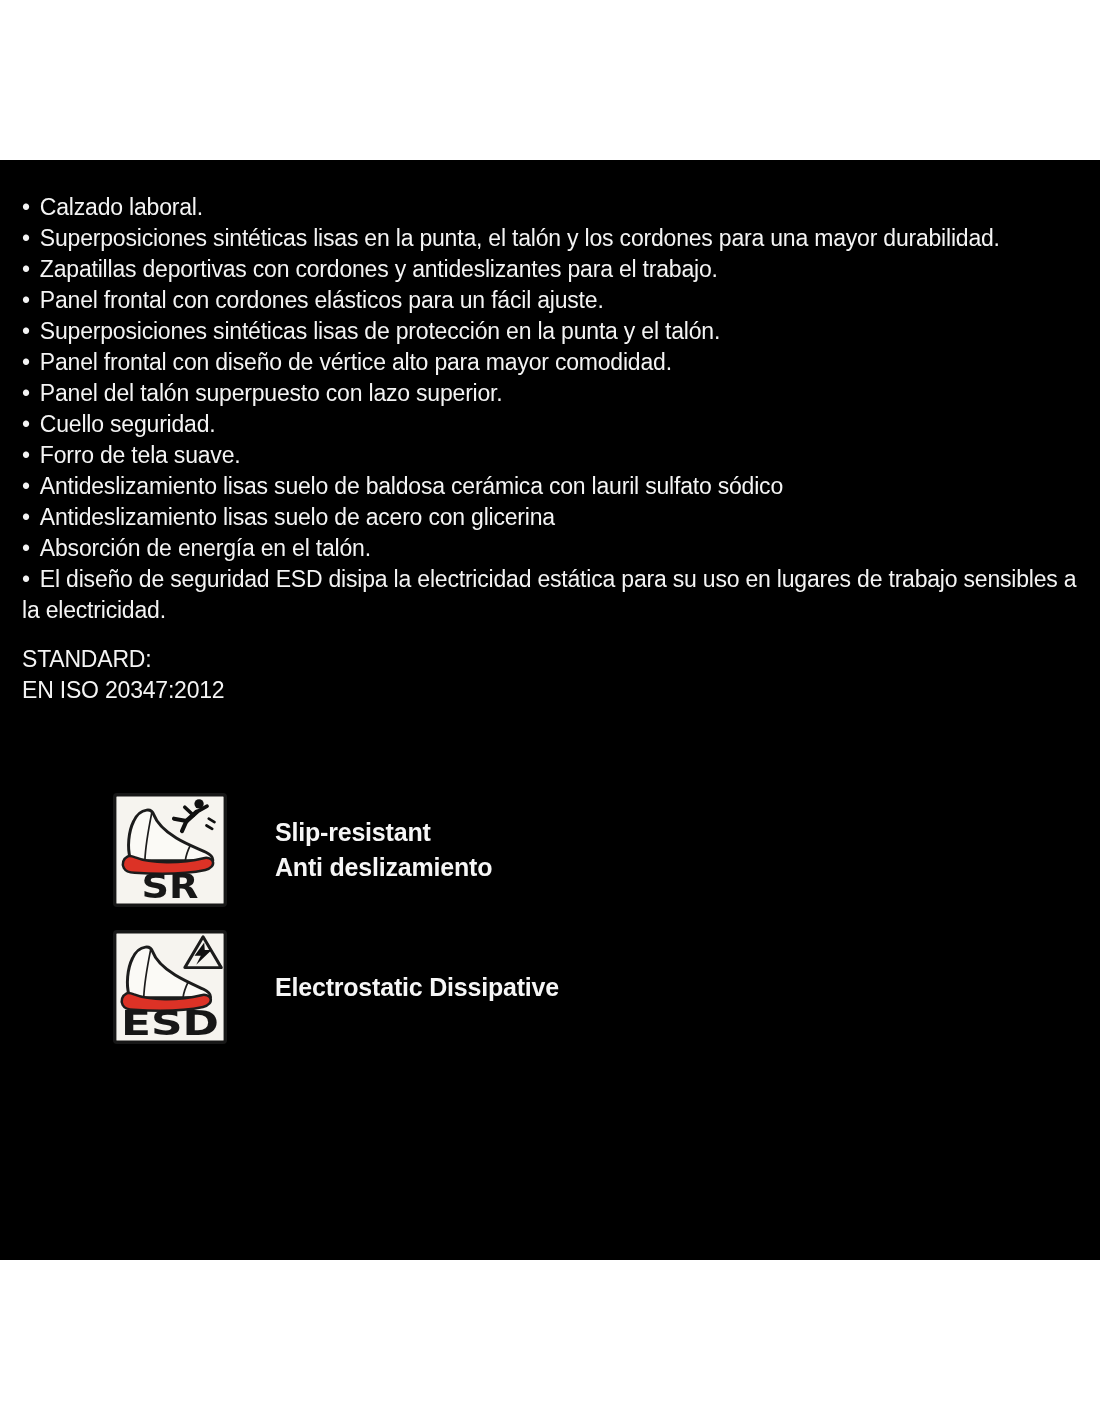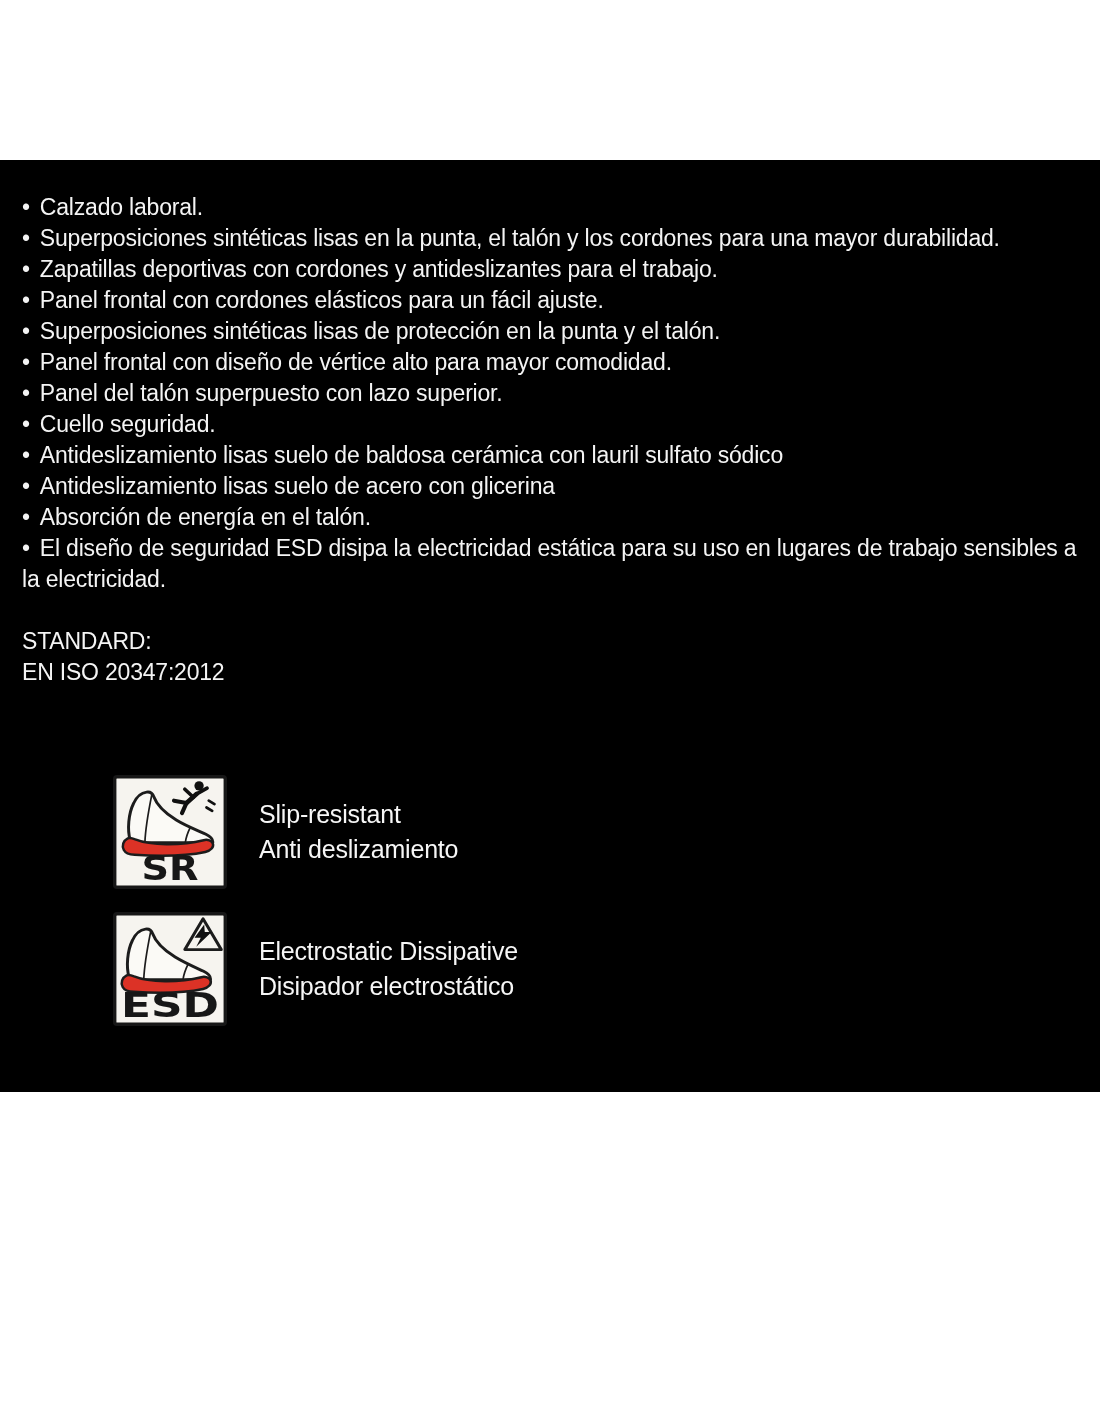--- a/index.html
+++ b/index.html
@@ -4,55 +4,56 @@
 <style>
   html, body { margin: 0; padding: 0; }
   body {
     width: 1100px; height: 1422px;
     background: #ffffff;
     font-family: "Liberation Sans", sans-serif;
   }
   .page { position: relative; width: 1100px; height: 1422px; background: #ffffff; overflow: hidden; }
   .panel {
     position: absolute; left: 0; top: 160px;
-    width: 1100px; height: 932px;
+    width: 1100px; height: 1100px;
     background: #000000;
     box-sizing: border-box;
     padding: 32px 22px 0 22px;
     color: #f4f4f4;
   }
   ul.bullets { list-style: none; margin: 0; padding: 0; }
   ul.bullets li {
     font-size: 23px; line-height: 31px; letter-spacing: -0.2px;
     color: #f4f4f4;
   }
   ul.bullets .dot { display: inline; margin-right: 10px; }
-  .section { margin-top: 31px; }
+  .section { margin-top: 18px; }
   .section div { font-size: 23px; line-height: 31px; letter-spacing: -0.2px; }
   .badges { margin-top: 87px; }
   .badge-row { display: flex; align-items: center; margin: 0 0 23px 91px; }
   .badge-icon { width: 114px; height: 114px; flex: 0 0 114px; display: block; }
-  .badge-text { margin-left: 32px; }
+  .badge-text { margin-left: 48px; font-weight: bold; }
   .badge-text div { font-size: 25px; line-height: 35px; letter-spacing: -0.2px; color: #f6f6f6; }
 </style>
 </head>
 <body>
 
 <div class="page">
   <div class="panel">
 
     <ul class="bullets">
       <li><span class="dot">•</span><span>Calzado laboral.</span></li>
       <li><span class="dot">•</span><span>Superposiciones sintéticas lisas en la punta, el talón y los cordones para una mayor durabilidad.</span></li>
       <li><span class="dot">•</span><span>Zapatillas deportivas con cordones y antideslizantes para el trabajo.</span></li>
       <li><span class="dot">•</span><span>Panel frontal con cordones elásticos para un fácil ajuste.</span></li>
       <li><span class="dot">•</span><span>Superposiciones sintéticas lisas de protección en la punta y el talón.</span></li>
       <li><span class="dot">•</span><span>Panel frontal con diseño de vértice alto para mayor comodidad.</span></li>
       <li><span class="dot">•</span><span>Panel del talón superpuesto con lazo superior.</span></li>
       <li><span class="dot">•</span><span>Cuello seguridad.</span></li>
+      <li><span class="dot">•</span><span>Forro de tela suave.</span></li>
       <li><span class="dot">•</span><span>Antideslizamiento lisas suelo de baldosa cerámica con lauril sulfato sódico</span></li>
       <li><span class="dot">•</span><span>Antideslizamiento lisas suelo de acero con glicerina</span></li>
       <li><span class="dot">•</span><span>Absorción de energía en el talón.</span></li>
       <li><span class="dot">•</span><span>El diseño de seguridad ESD disipa la electricidad estática para su uso en lugares de trabajo sensibles a la electricidad.</span></li>
     </ul>
 
     <div class="section">
       <div>STANDARD:</div>
       <div>EN ISO 20347:2012</div>
     </div>
@@ -93,19 +94,18 @@
           <path d="M66,45.5 C63.5,50.5 62,55 61.5,59" fill="none" stroke="#1c1c1c" stroke-width="1.5"></path>
           <path d="M12,55.5 C8,57.5 6.5,62 8.5,65.8 C9.8,68.3 13.5,69.8 18,70 C41,71.5 64,70.7 79,67.5 C84,66.4 86.6,63 85.6,60.2 C84.6,57.6 81,56.3 77.5,57.2 C58,62 32,62 18.5,56.5 C16,55.4 14,54.6 12,55.5 Z" fill="#dc3226" stroke="#1c1c1c" stroke-width="2.2" stroke-linejoin="round"></path>
           <g>
             <path d="M79,6 L95,33 L63,33 Z" fill="#f6f4ef" stroke="#1c1c1c" stroke-width="2.6" stroke-linejoin="round"></path>
             <path d="M80,11 L71.5,22.5 L77,22.5 L73,30.5 L86.5,17.5 L80.5,17.5 Z" fill="#101010"></path>
           </g>
           <text x="50" y="92" text-anchor="middle" font-size="29" font-weight="bold" fill="#171717" font-family="'DejaVu Sans','Liberation Sans',sans-serif" textLength="86" lengthAdjust="spacingAndGlyphs">ESD</text>
         </svg>
         <div class="badge-text">
           <div>Electrostatic Dissipative</div>
-          <div>Disipador electrostático</div>
         </div>
       </div>
 
     </div>
   </div>
 </div>
 
 </body></html>

